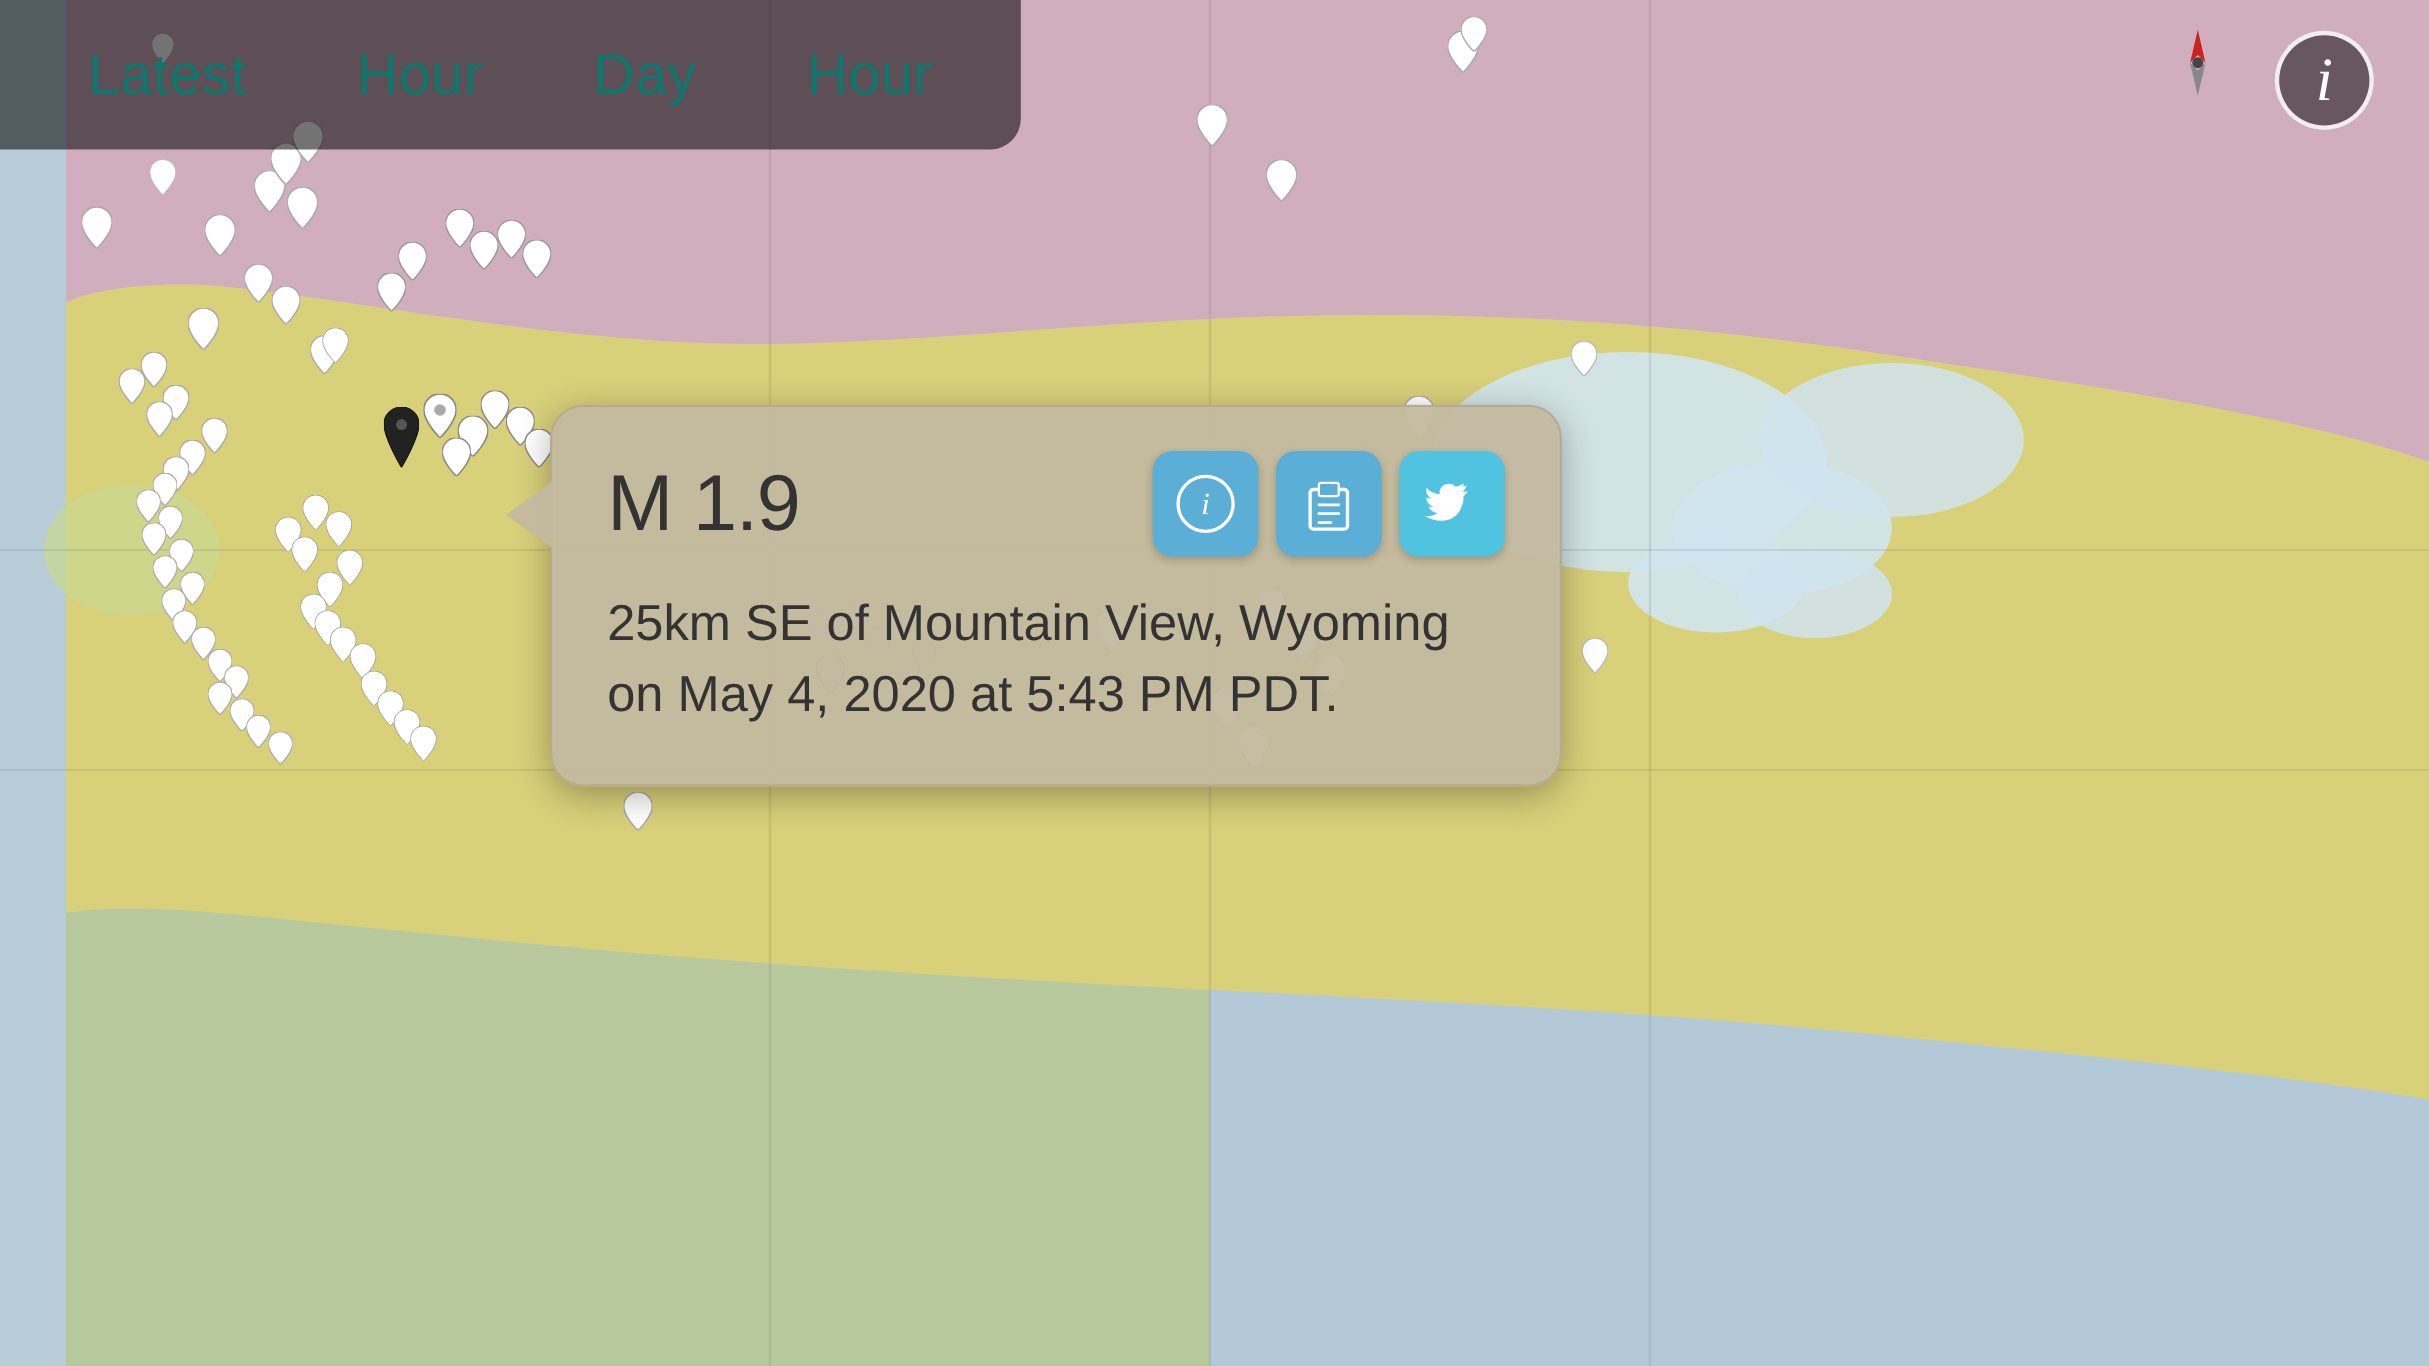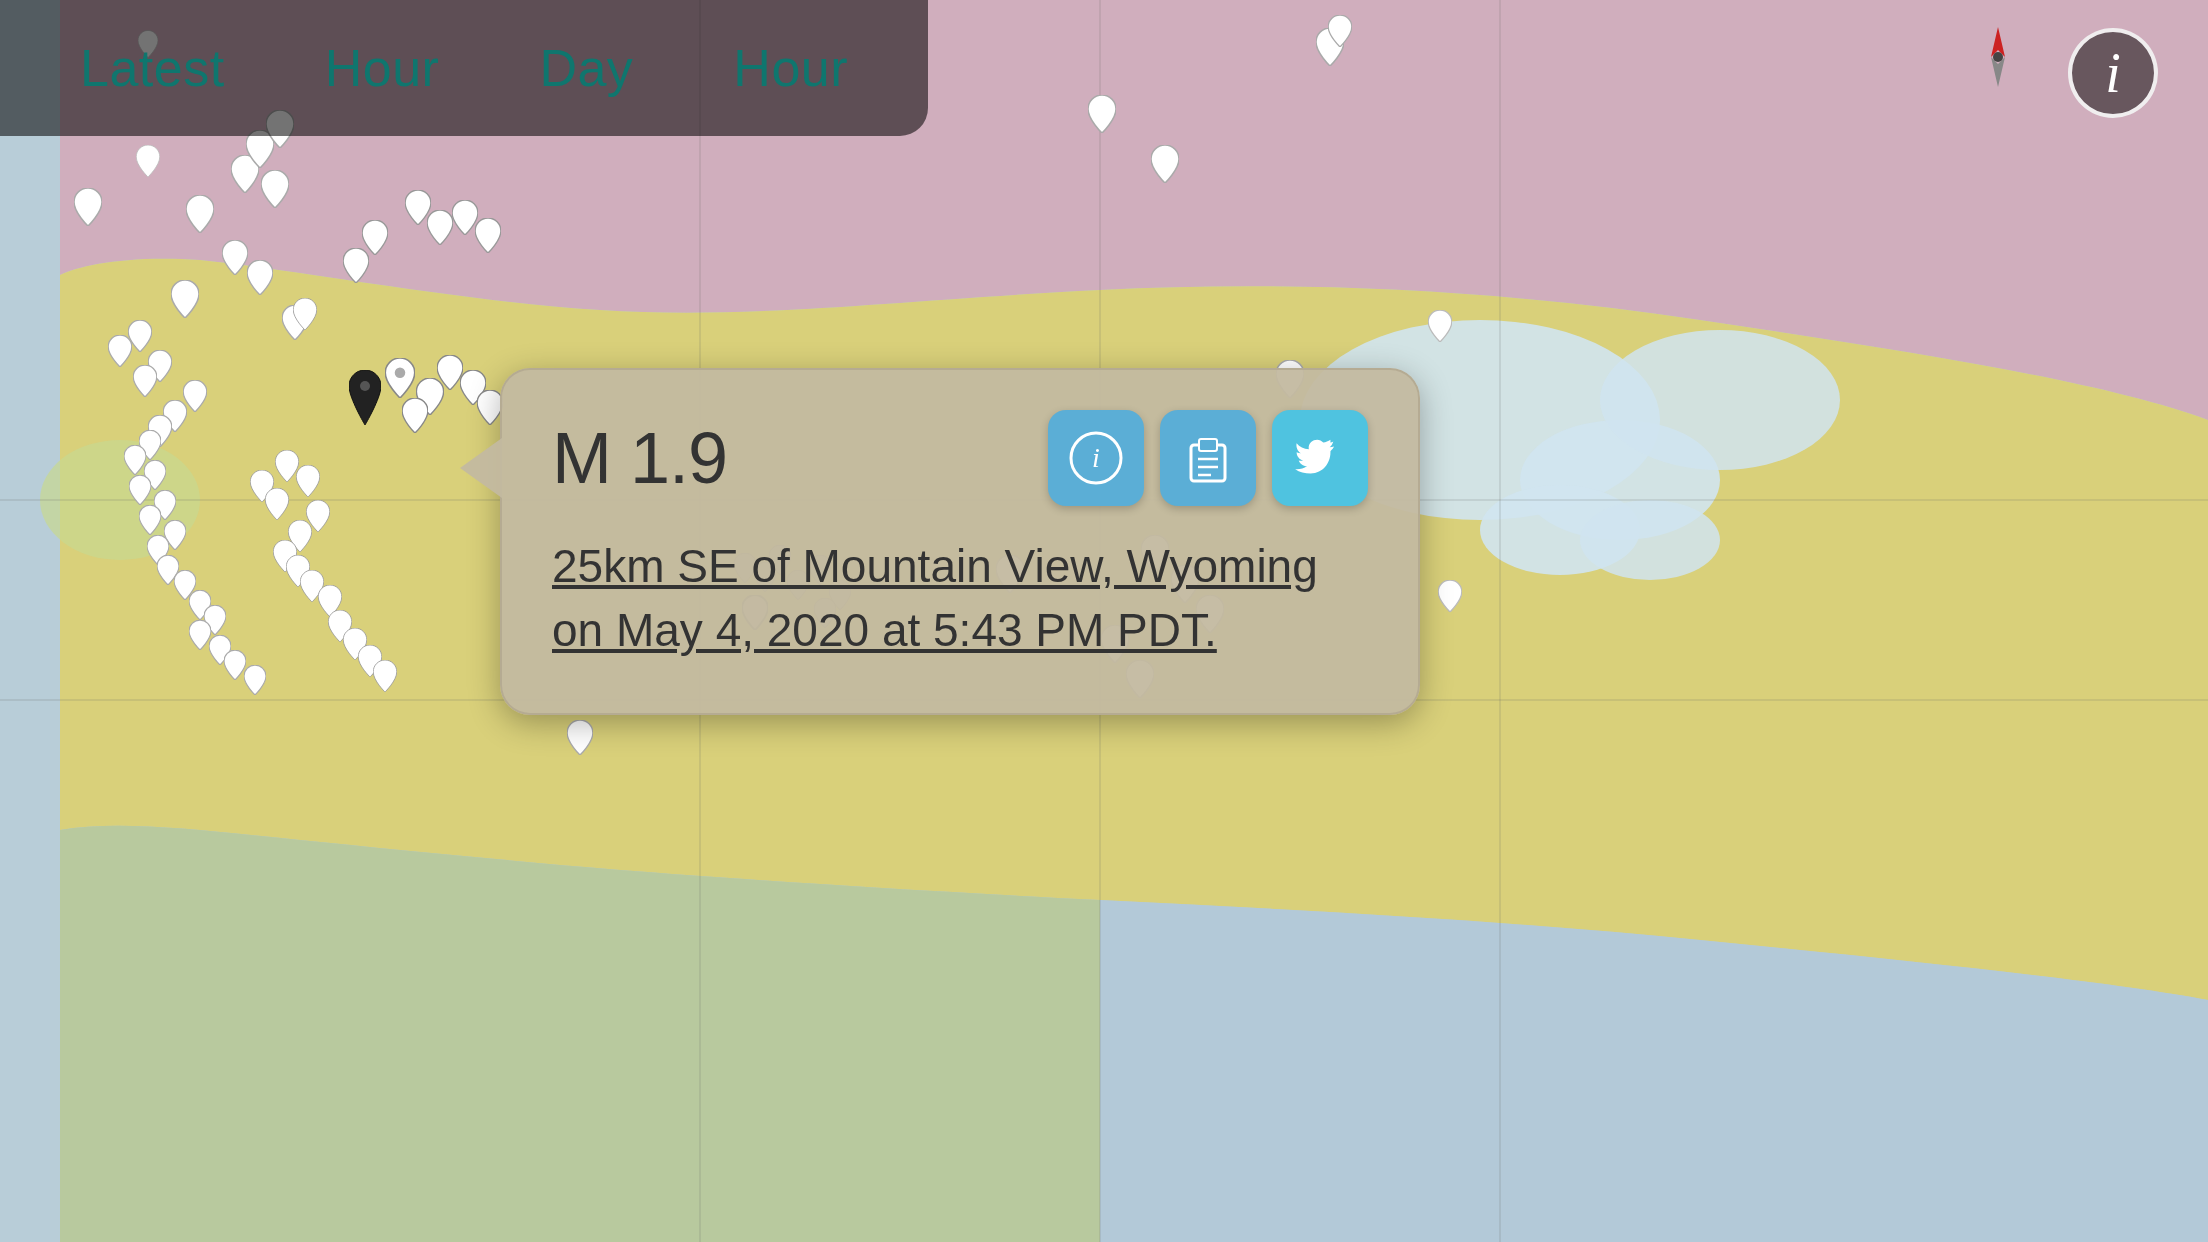--- a/index.html
+++ b/index.html
@@ -163,21 +163,20 @@
     .popup-action-btn svg {
       width: 54px;
       height: 54px;
     }
 
     .popup-description {
       font-size: 46px;
       color: #333;
       line-height: 1.4;
       font-weight: 300;
-      text-decoration: underline;
     }
   </style>
 </head>
 <body>
 
 <div id="map-container">
   <svg class="map-bg" viewBox="0 0 2208 1242" xmlns="http://www.w3.org/2000/svg">
 
     <rect width="2208" height="1242" fill="#b8cdd8"></rect>
 

